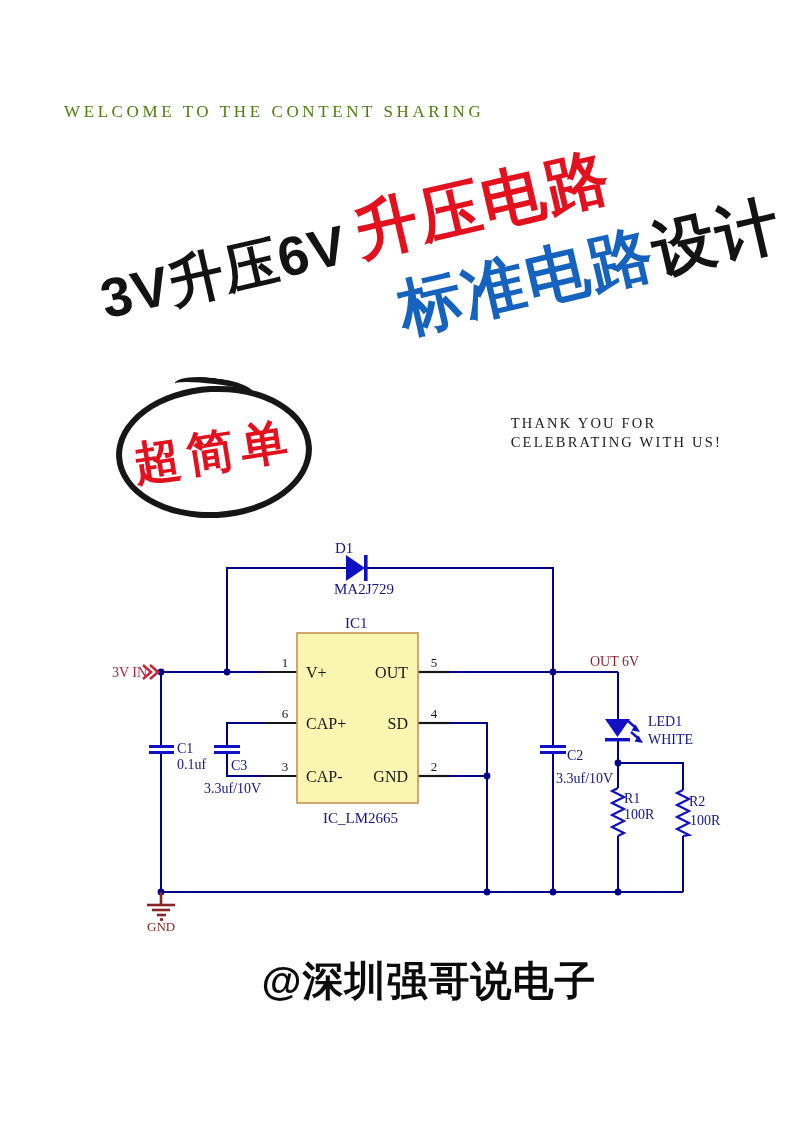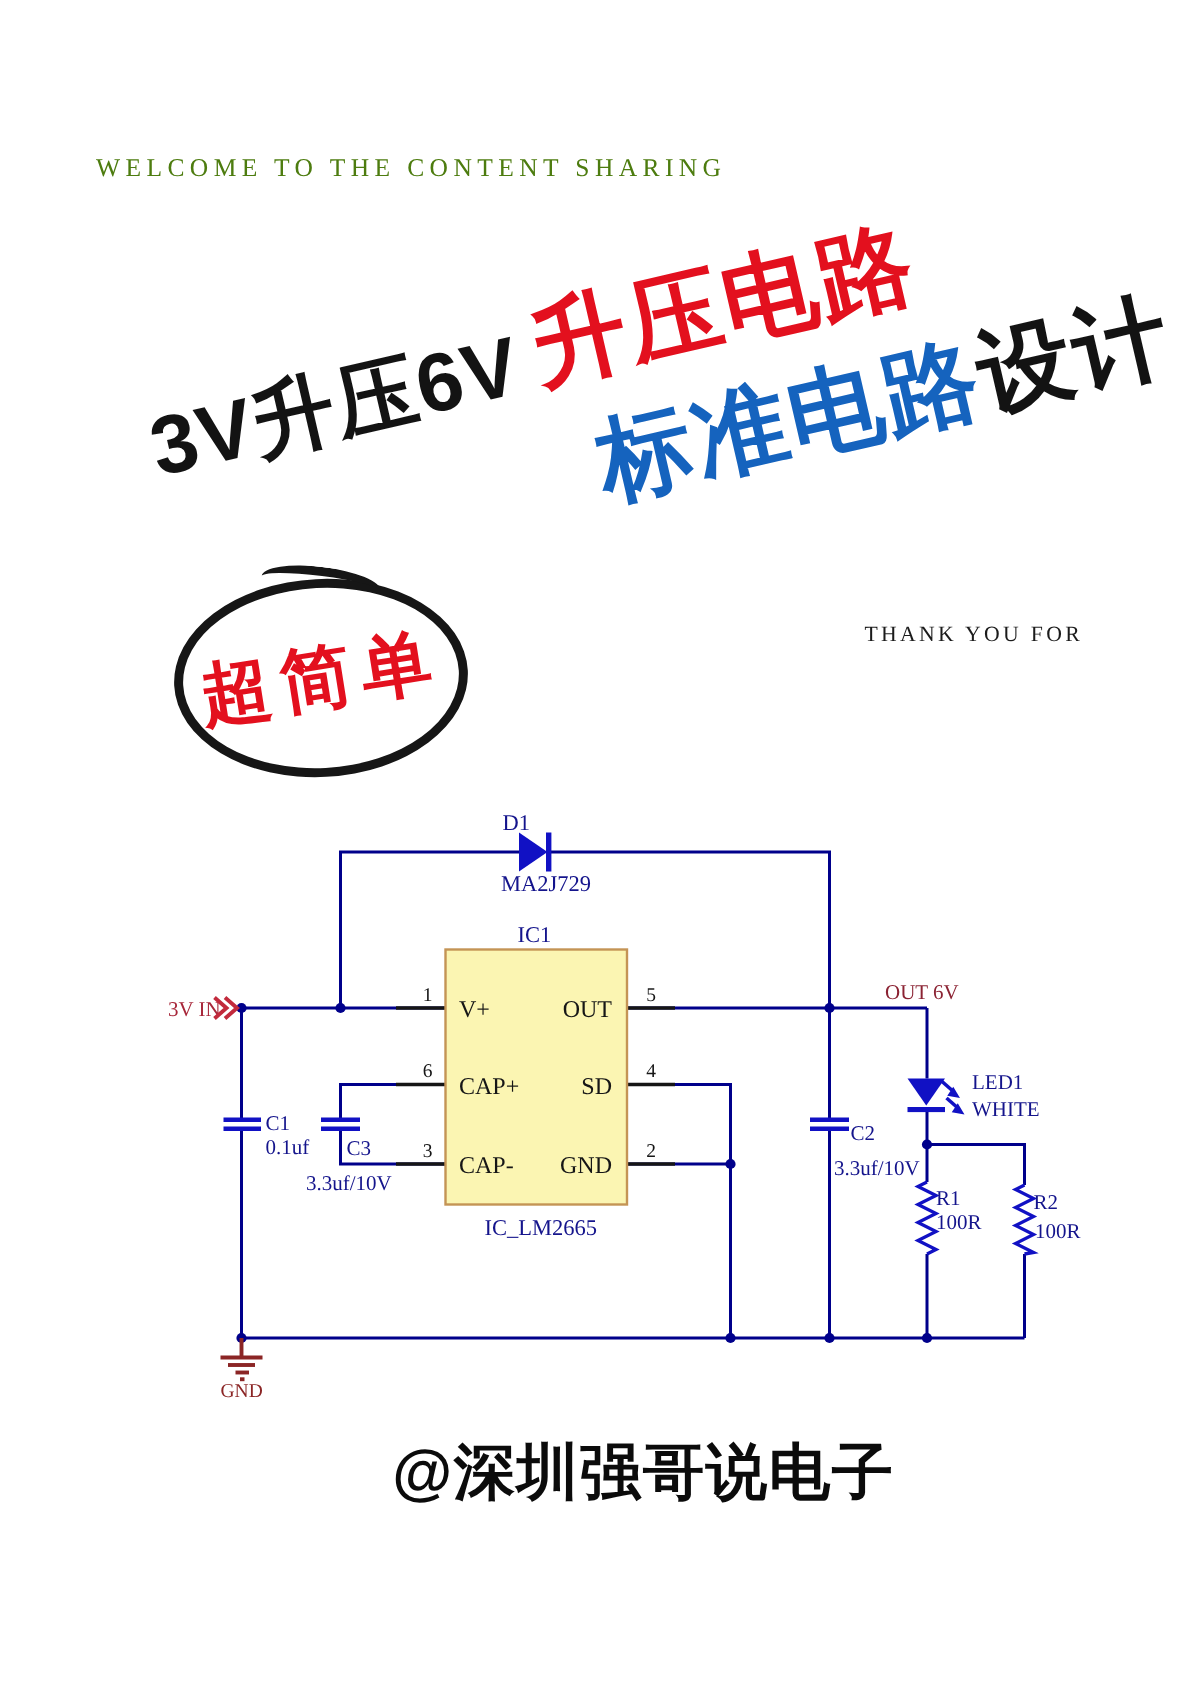--- a/index.html
+++ b/index.html
@@ -70,20 +70,21 @@
   <span class="ln ln2"><span class="t-blue">标准电路</span><span class="t-black2">设计</span></span>
 </div>
 
 <div class="badge">
   <span class="badge-text">超简单</span>
 </div>
 <div class="badge-stroke"></div>
 
 <div class="thanks">
   <div>THANK YOU FOR</div>
+  <div>CELEBRATING WITH US!</div>
 </div>
 
 <svg width="800" height="1132" viewBox="0 0 800 1132">
 
   <g stroke="#00008B" stroke-width="2" fill="none">
 
     <path d="M227,672 L227,568 L346,568"></path>
     <path d="M367,568 L553,568 L553,672"></path>
 
     <path d="M158,672 L297,672"></path>

